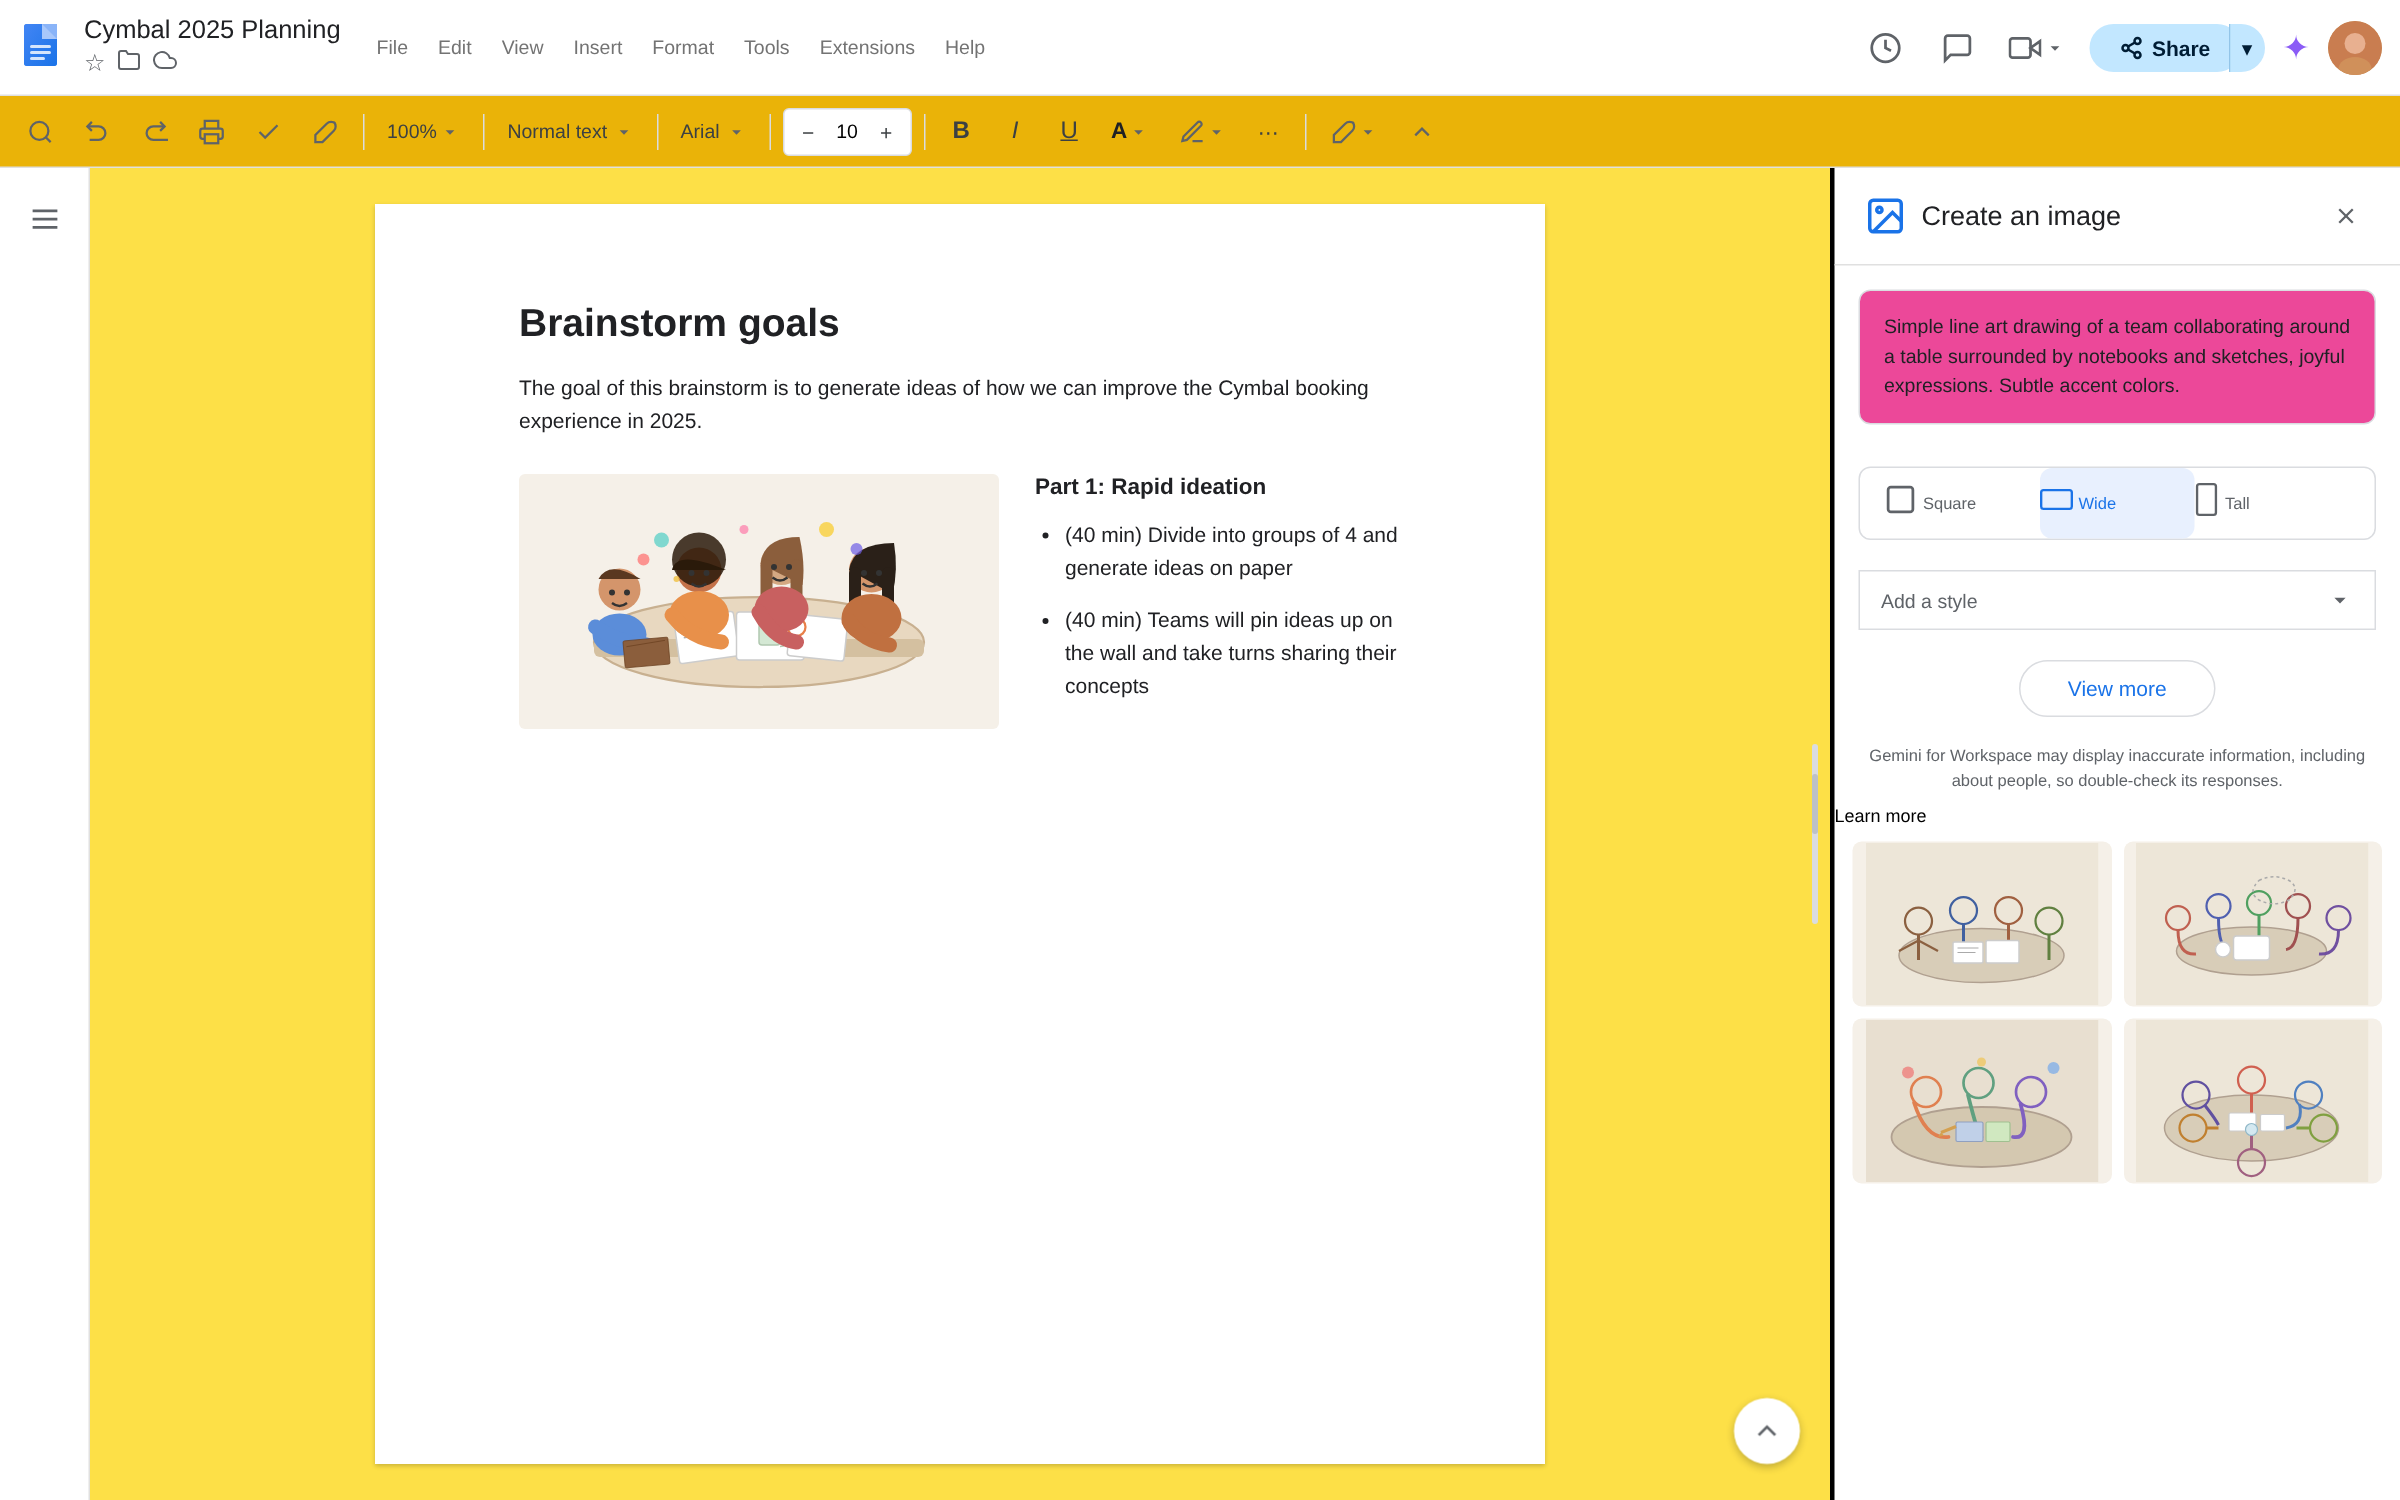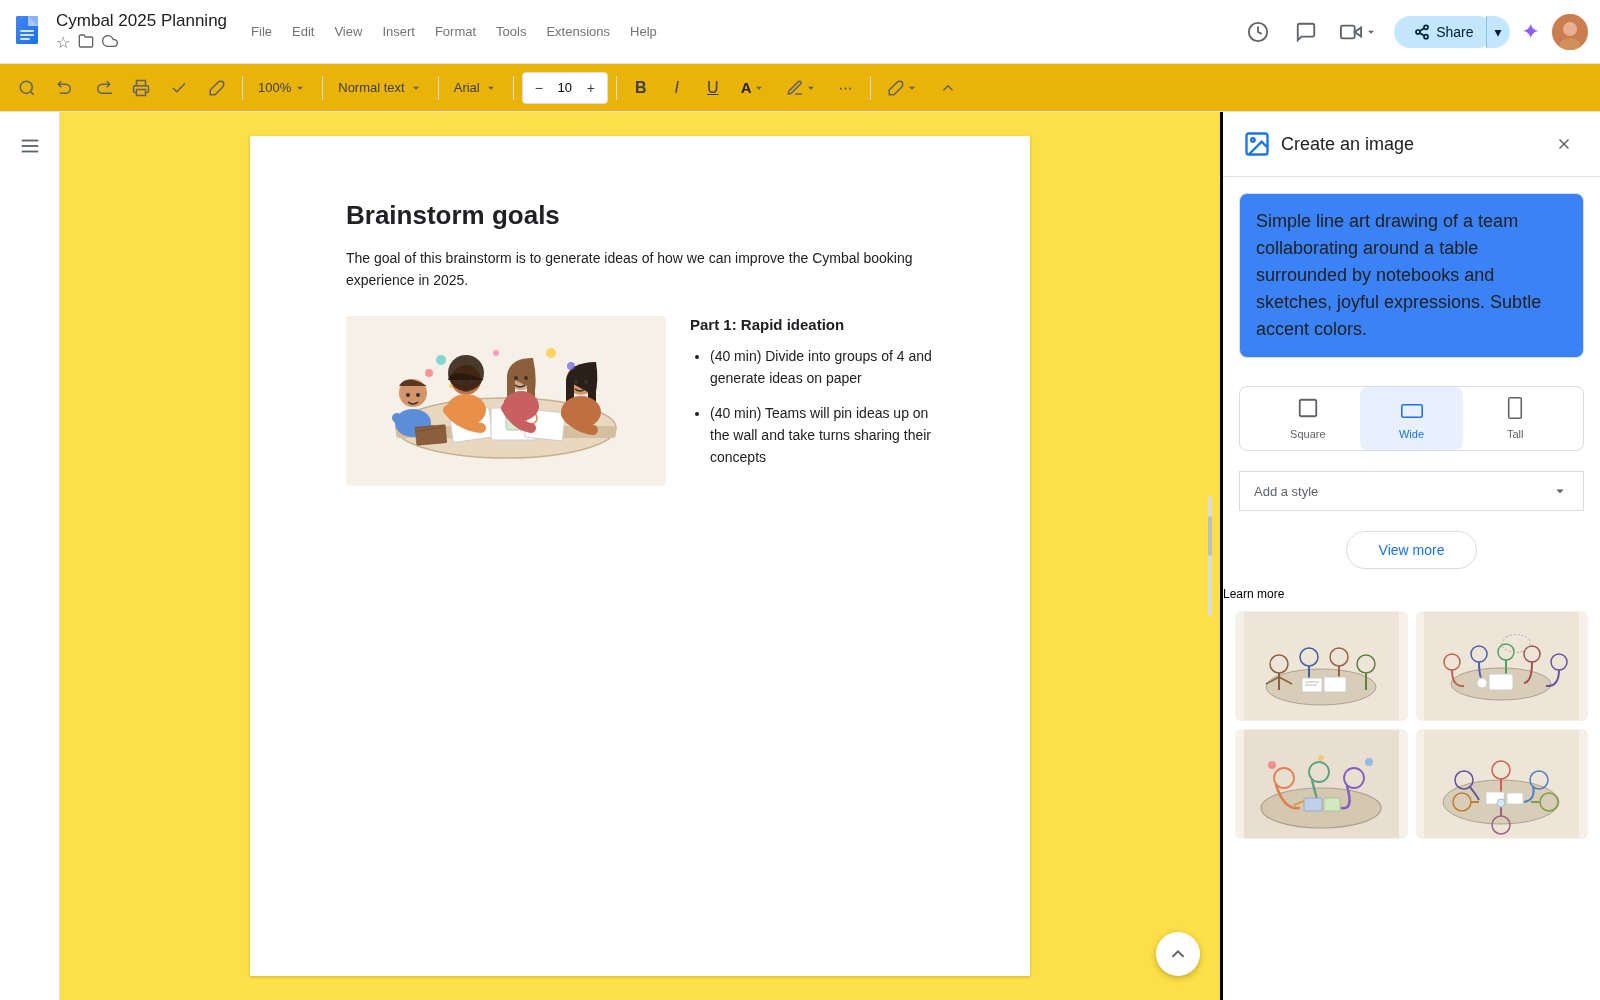--- a/index.html
+++ b/index.html
@@ -46,21 +46,21 @@
       color: #5f6368;
       font-size: 20px;
     }
     #share-btn {
       background: #c2e7ff;
       color: #001d35;
       border: none;
       border-radius: 20px;
       padding: 8px 20px;
       font-size: 14px;
-      font-weight: 400;
+      font-weight: 700;
       cursor: pointer;
       display: flex;
       align-items: center;
       gap: 6px;
     }
     #share-dropdown { 
       background: #c2e7ff;
       border: none;
       border-radius: 0 20px 20px 0;
       padding: 8px 8px;
@@ -275,49 +275,47 @@
       cursor: pointer;
       width: 32px; height: 32px;
       display: flex; align-items: center; justify-content: center;
       border-radius: 50%;
     }
     #ai-prompt-box {
       margin: 16px;
       border: 1px solid #dadce0;
       border-radius: 8px;
       padding: 14px 16px;
-      font-size: 18px;
+      font-size: 13px;
       color: #202124;
       line-height: 1.5;
       min-height: 90px;
-      background: #3b82f6;
+      background: #ec4899;
     }
     #aspect-ratio-section {
       display: flex;
       gap: 0;
       padding: 0 16px;
       margin-bottom: 12px;
       border: 1px solid #dadce0;
       border-radius: 8px;
       margin: 0 16px 12px;
     }
     .ar-btn {
       flex: 1;
       padding: 10px 0;
       display: flex;
-      flex-direction: column;
       align-items: center;
       gap: 4px;
       cursor: pointer;
       border: none;
       background: transparent;
       font-size: 11px;
       color: #5f6368;
       border-radius: 8px;
-      justify-content: flex-end;
     }
     .ar-btn.active {
       background: #e8f0fe;
       color: #1a73e8;
     }
     .ar-icon { font-size: 18px; }
     #style-dropdown {
       margin: 8px 16px 12px;
       border: 1px solid #dadce0;
       border-radius: 0;
@@ -770,20 +768,21 @@
       <span style="color:#5f6368;">Add a style</span>
       <svg width="18" height="18" viewBox="0 0 24 24" fill="#5f6368">
           <path d="M7 10l5 5 5-5z"></path>
         </svg>
     </div>
 
     <div style="display:flex;justify-content:center;margin: 8px 0 6px;">
       <button id="view-more-btn">View more</button>
     </div>
 
+    <p id="ai-disclaimer">Gemini for Workspace may display inaccurate information, including about people, so double-check its responses.</p>
     <a id="learn-more-link" style="color:#000000;cursor:pointer;font-size:12px;text-align:left;display:block;margin-bottom:10px;">Learn more</a>
 
     <div id="image-grid">
 
       <div class="image-thumb">
         <svg width="155" height="108" viewBox="0 0 155 108">
           <rect width="155" height="108" fill="#ede6d8"></rect>
 
           <ellipse cx="77" cy="75" rx="55" ry="18" fill="#d8cdb8" stroke="#b0a090" stroke-width="1"></ellipse>
           <circle cx="35" cy="52" r="9" fill="none" stroke="#8b6040" stroke-width="1.5"></circle>

